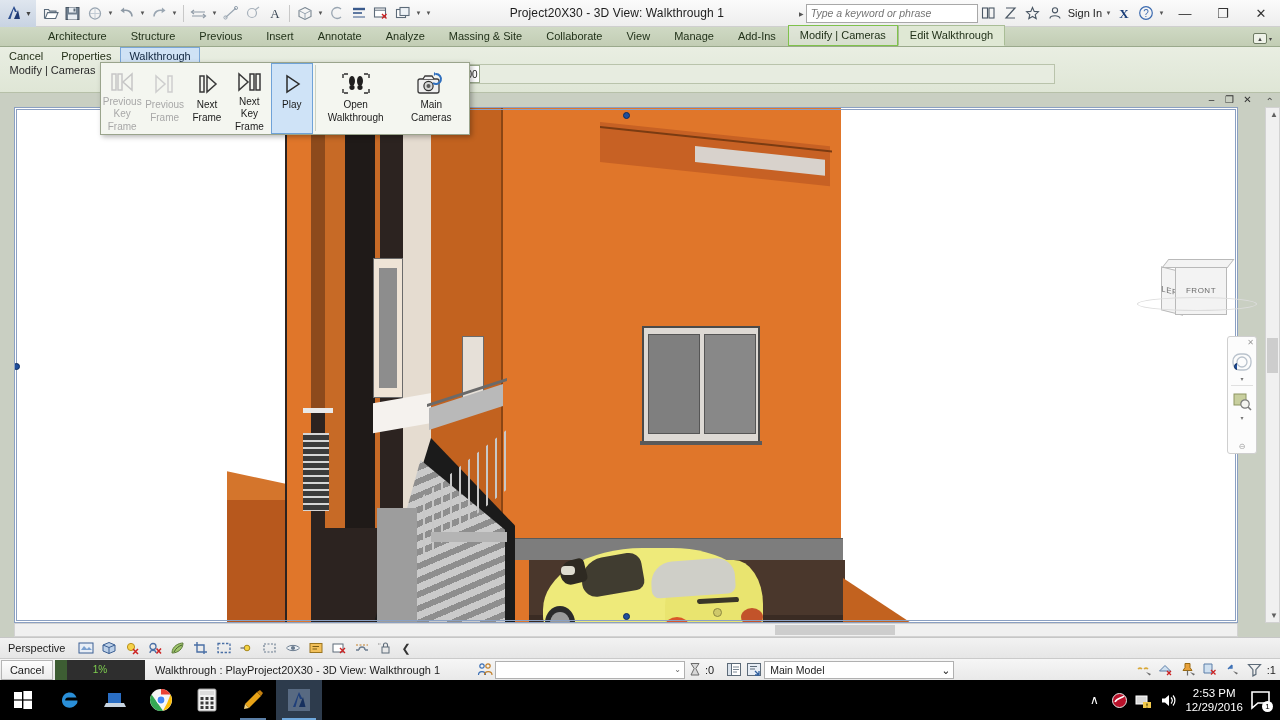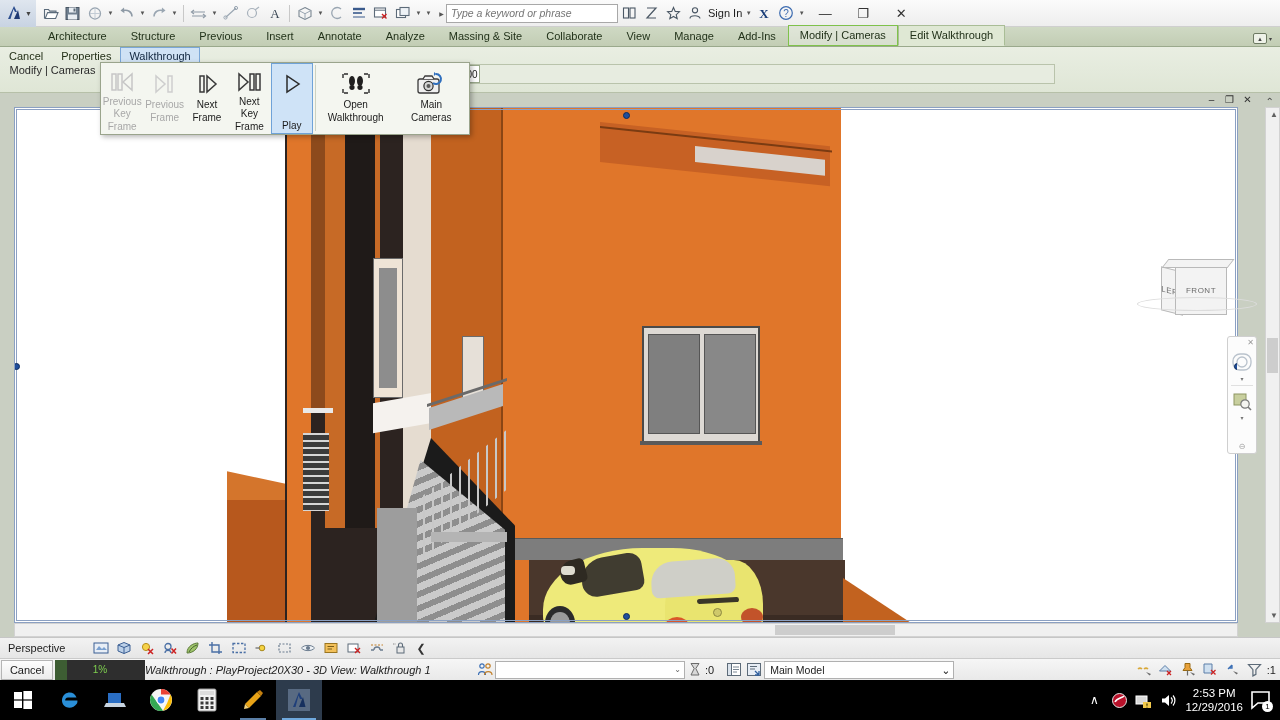--- a/index.html
+++ b/index.html
@@ -65,21 +65,21 @@
 
   
   .wpanel{ position:absolute; left:100px; top:62px; width:370px; height:73px;
     background:#f4f6f0; border:1px solid #9aa48c; box-shadow:2px 2px 5px rgba(0,0,0,.28);
     display:flex; align-items:flex-start; z-index:40; }
   .wbtn{ width:47px; height:71px; display:flex; flex-direction:column; align-items:center;
     padding-top:5px; border:1px solid transparent; }
   .wbtn .ico{ height:30px; display:flex; align-items:center; justify-content:center; }
   .wbtn .lbl{ font-size:10px; line-height:12.5px; text-align:center; color:#1b1b1b; }
   .wbtn.dis .lbl{ color:#a8a8a8; }
-  .wbtn.sel{ background:#cfe3f7; border:1px solid #6fa2d8;gap:21px; }
+  .wbtn.sel{ background:#cfe3f7; border:1px solid #6fa2d8; }
   .wbtn.wide{ width:84px; }
   .wpanel-sep{ width:1px; height:66px; background:#ccd2c2; margin:2px 2px 0 2px; }
 
   
   .docwin{ position:absolute; left:0; top:93px; width:1280px; height:544px; background:#c9cfc2; }
   .doc-ctrls{ position:absolute; right:26px; top:0px; display:flex; gap:5px; align-items:center;
     font-size:10px; color:#333; }
   .doc-ctrl{ width:13px; height:12px; display:flex; align-items:center; justify-content:center; }
   .canvas{ position:absolute; left:14px; top:14px; width:1224px; height:516px;
     background:#fff; border:1px solid #8ba0c2; overflow:hidden; }
@@ -115,34 +115,34 @@
     display:flex; flex-direction:column; align-items:center; padding-top:4px;}
   .nb-ico{ width:26px; height:26px; display:flex; align-items:center; justify-content:center; }
   .nb-caret{ font-size:6px; color:#777; height:8px; }
   .nb-sep{ width:22px; height:1px; background:#e0e0e0; margin:2px 0; }
   .nb-x{ position:absolute; right:2px; top:1px; font-size:8px; color:#9a9a9a; }
 
   
   .vcb{ position:absolute; left:0; top:637px; width:1280px; height:21px;
     background:linear-gradient(#f2f2f2,#e6e6e6); border-top:1px solid #c6c6c6;
     display:flex; align-items:center; padding-left:8px; gap:6px; }
-  .vcb-label{ font-size:11px; color:#1c1c1c; margin-right:21px; }
+  .vcb-label{ font-size:11px; color:#1c1c1c; margin-right:6px; }
   .vcb-ico{ width:17px; height:16px; display:flex; align-items:center; justify-content:center; }
 
   
   .status{ position:absolute; left:0; top:658px; width:1280px; height:22px;
     background:linear-gradient(#f6f6f6,#e9e9e9); border-top:1px solid #cacaca;
     display:flex; align-items:center; }
   .btn-cancel{ width:52px; height:20px; margin-left:1px; background:linear-gradient(#fdfdfd,#ececec);
     border:1px solid #b5b5b5; font-size:11px; display:flex; align-items:center; justify-content:center; }
   .progress{ width:90px; height:20px; background:#2e2e2e; display:flex; align-items:center;
     justify-content:center; margin-left:2px; position:relative; overflow:hidden;}
   .progress .fill{ position:absolute; left:0; top:0; height:100%; background:#3d5d33; }
   .progress .pct{ position:relative; font-size:10px; color:#7fd04f; }
-  .status-msg{ flex:0 0 330px; font-size:11px; color:#1c1c1c; white-space:nowrap;font-style:italic; }
+  .status-msg{ flex:0 0 330px; font-size:11px; padding-left:10px; color:#1c1c1c; white-space:nowrap; }
   .st-ico{ width:20px; height:18px; display:flex; align-items:center; justify-content:center; }
   .st-combo{ width:190px; height:18px; background:#fff; border:1px solid #b0b0b0;
     display:flex; align-items:center; justify-content:flex-end; padding-right:3px; font-size:8px; color:#666;}
   .st-combo.model{ justify-content:space-between; padding-left:5px; font-size:10.5px; color:#222; }
   .st-flat{ font-size:11px; color:#222; }
   .st-right{ margin-left:auto; display:flex; align-items:center; gap:2px; padding-right:4px; }
 
   
   .taskbar{ position:absolute; left:0; top:680px; width:1280px; height:40px; background:#000;
     display:flex; align-items:center; }
@@ -268,20 +268,21 @@
       <div class="qat-btn">
         <svg width="16" height="14" viewBox="0 0 16 14">
           <rect x="1.5" y="3.5" width="9" height="8" fill="#fff" stroke="#5d6b79" stroke-width="1.1"></rect>
           <rect x="5" y="1.5" width="9" height="8" fill="#eef2f6" stroke="#5d6b79" stroke-width="1.1"></rect>
         </svg>
       </div>
       <div class="qat-caret">▼</div>
       <div class="qat-caret">▼</div>
     </div>
 
+    <div class="title-text">Project20X30 - 3D View: Walkthrough 1</div>
 
     <div class="infocenter">
       <div class="qat-caret">▶</div>
       <div class="search-box">
         <input type="text" placeholder="Type a keyword or phrase" style="">
       </div>
       <div class="ic-btn">
         <svg width="15" height="14" viewBox="0 0 15 14">
           <rect x="1.5" y="2" width="5" height="10" fill="none" stroke="#4a5764" stroke-width="1.1"></rect>
           <rect x="8" y="2" width="5" height="10" fill="none" stroke="#4a5764" stroke-width="1.1"></rect>

